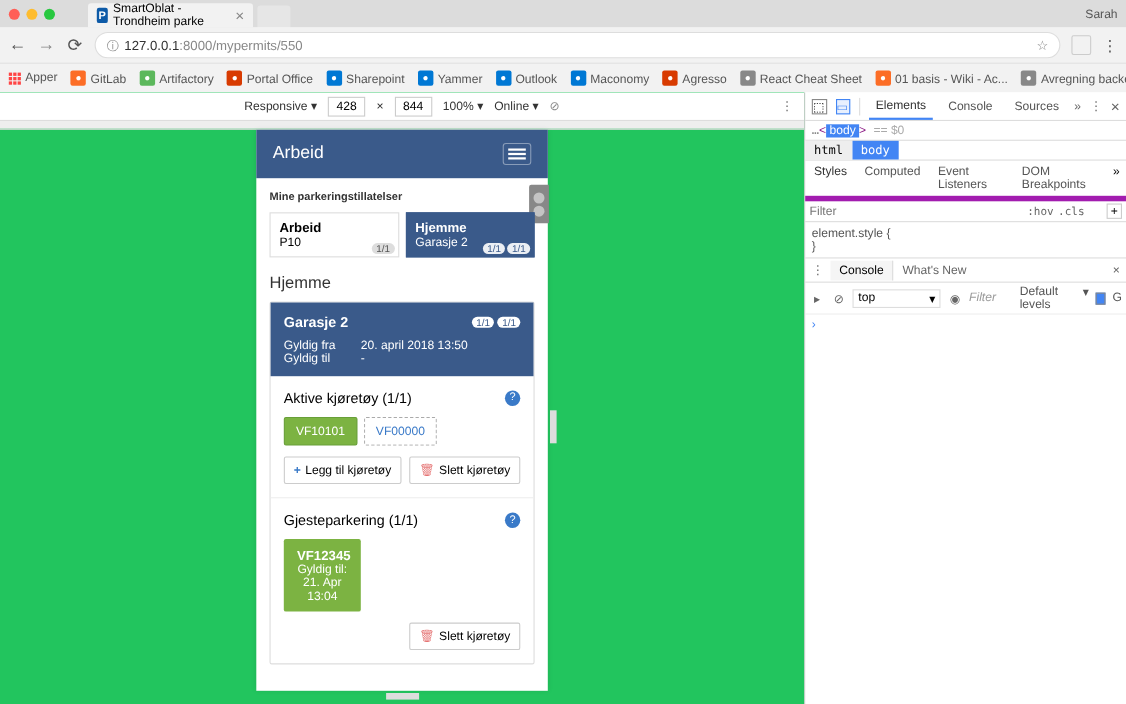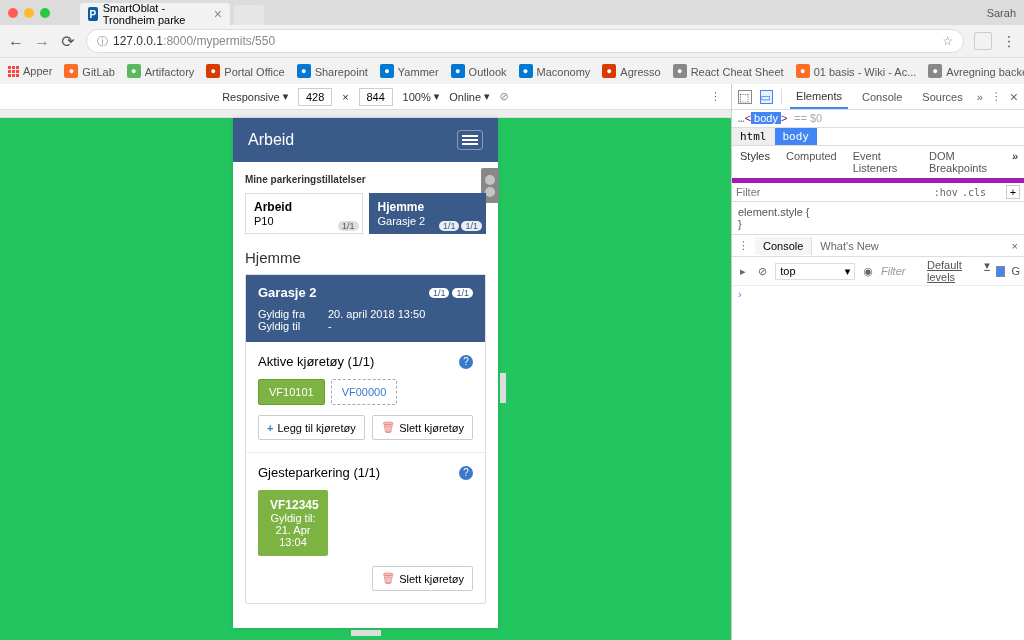--- a/index.html
+++ b/index.html
@@ -135,21 +135,21 @@
     .dt-console-header { display: flex; align-items: center; border-bottom: 1px solid #ddd; font-size: 11px; height: 22px; }
     .dt-console-menu { padding: 0 6px; color: #666; }
     .dt-console-tab { padding: 3px 8px; border-right: 1px solid #ddd; background: #f5f5f5; }
     .dt-console-tab2 { padding: 3px 8px; color: #666; }
     .dt-console-close { margin-left: auto; padding: 0 6px; color: #666; }
     
     .dt-console-toolbar { display: flex; align-items: center; padding: 2px 4px; gap: 6px; font-size: 11px; border-bottom: 1px solid #eee; }
     .dt-ctb-icon { width: 16px; height: 16px; display: flex; align-items: center; justify-content: center; color: #666; }
     .dt-ctb-select { flex: 0 0 80px; border: 1px solid #ddd; padding: 1px 4px; display: flex; justify-content: space-between; }
     .dt-ctb-filter { flex: 0 0 40px; color: #999; font-style: italic; }
-    .dt-ctb-levels { color: #555; display: flex; align-items: flex-start; gap: 2px; text-decoration: underline; }
+    .dt-ctb-levels { color: #555; display: flex; align-items: flex-start; gap: 2px; }
     .dt-ctb-check { width: 11px; height: 11px; border: 1px solid #888; background: #4285f4; position: relative; }
     
     .dt-console-body { padding: 2px 6px; font-family: Menlo, monospace; font-size: 11px; color: #4285f4; }
   </style>
 </head>
 <body>
 
 <div class="browser-top">
   <div class="traffic-lights">
     <div class="traffic-light red"></div>

